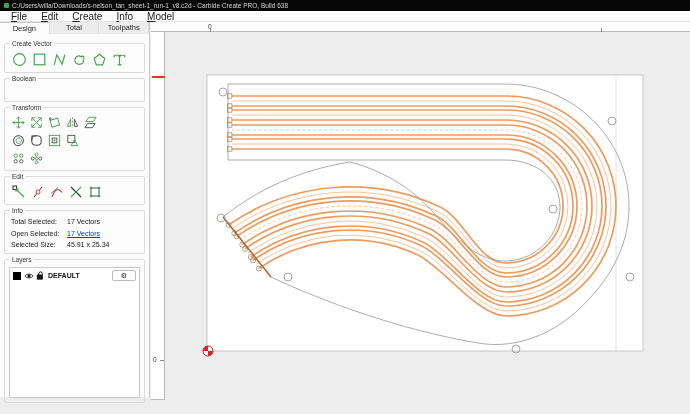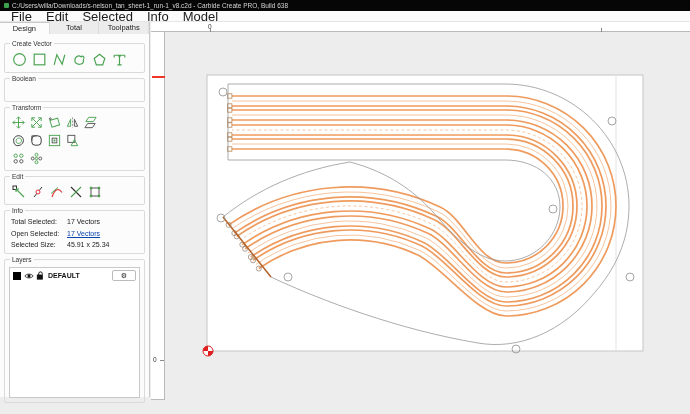--- a/index.html
+++ b/index.html
@@ -8,21 +8,21 @@
 
   
   .titlebar { position:absolute; left:0; top:0; width:690px; height:11px;
     background:#060606; display:flex; align-items:center; }
   .app-icon { width:5px; height:5px; background:#3da04b; margin:0 3px 0 4px; border-radius:1px; }
   .title-text { color:#d5d5d5; font-size:6.5px; letter-spacing:0; white-space:nowrap; }
 
   
   .menubar { position:absolute; left:0; top:11px; width:690px; height:11px;
     background:#fbfbfb; border-bottom:1px solid #e6e6e6; display:flex; align-items:center; padding-left:4px; }
-  .menu-item { display:inline-block; font-size:13px; color:#1c1c1c; padding:0 7px; cursor:default; }
+  .menu-item { display:inline-block; font-size:10px; color:#1c1c1c; padding:0 7px; cursor:default; }
   .menu-item::first-letter { text-decoration:underline; }
 
   
   .tabrow { position:absolute; left:0; top:22px; width:150px; height:29px;
     background:#14b8a6; display:flex; border-right:1px solid #cccccc; }
   .tab { flex:1; font-size:7.5px; color:#222; text-align:center; line-height:12px;
     border-right:1px solid #dcdcdc; background:#ececec; }
   .tab.active { background:#fcfcfc; font-weight:normal; border-bottom:1px solid #fcfcfc;
     border-top:1px solid #c9c9c9; }
 
@@ -67,21 +67,21 @@
 <body>
 
 <div class="titlebar">
   <div class="app-icon"></div>
   <div class="title-text">C:/Users/willa/Downloads/s-nelson_tan_sheet-1_run-1_v8.c2d - Carbide Create PRO, Build 638</div>
 </div>
 
 <div class="menubar">
   <span class="menu-item">File</span>
   <span class="menu-item">Edit</span>
-  <span class="menu-item">Selected</span>
+  <span class="menu-item">Create</span>
   <span class="menu-item">Info</span>
   <span class="menu-item">Model</span>
 </div>
 
 <div class="tabrow">
   <div class="tab active">Design</div>
   <div class="tab">Total</div>
   <div class="tab">Toolpaths</div>
 </div>
 

